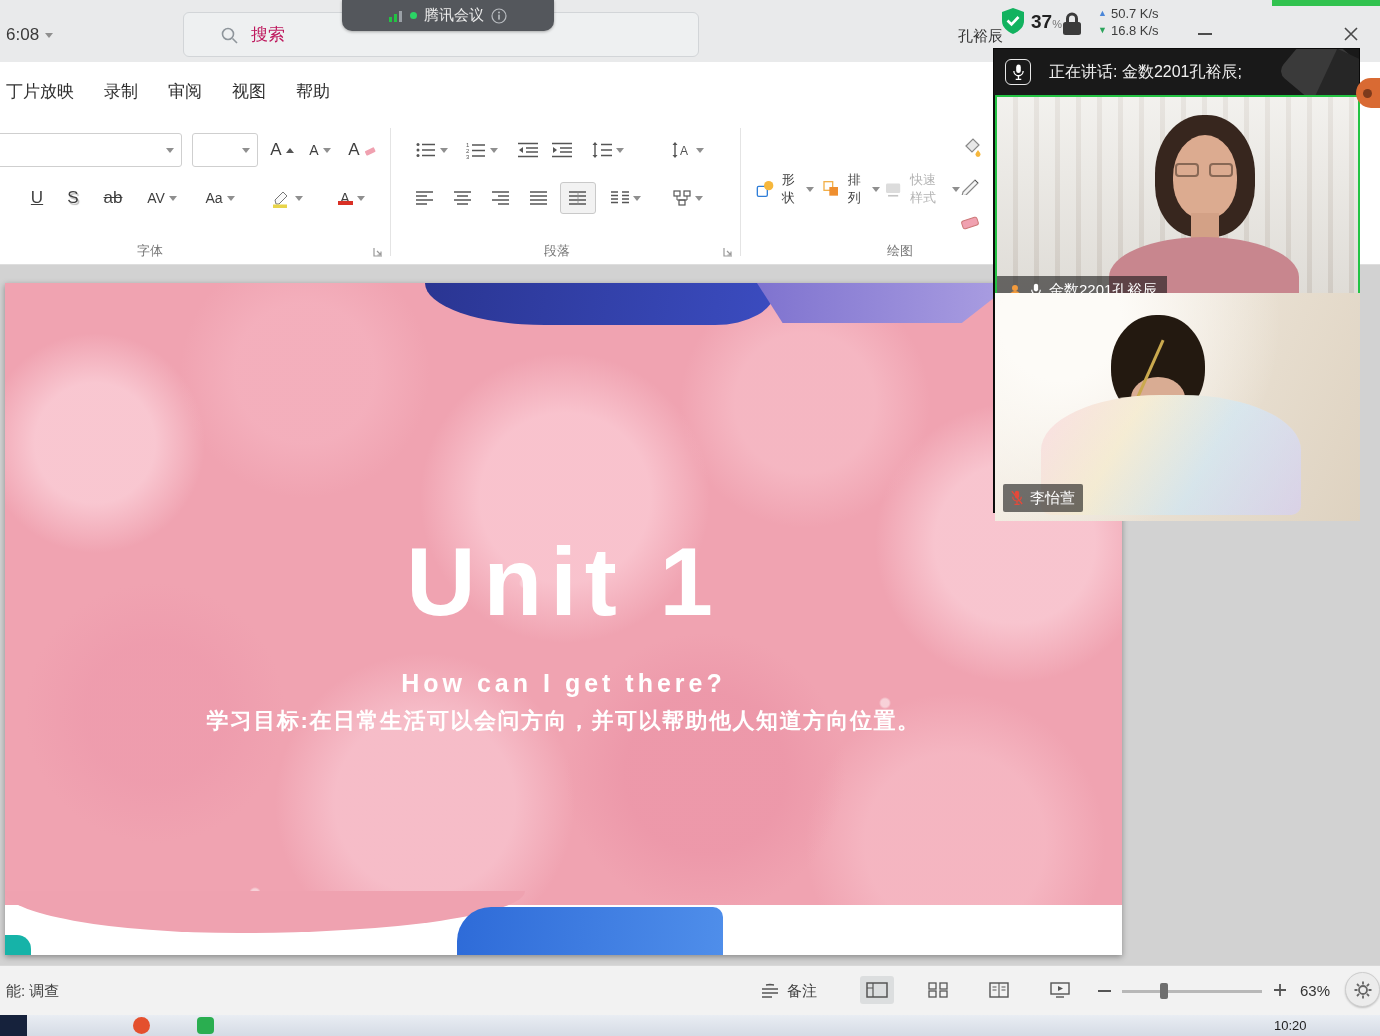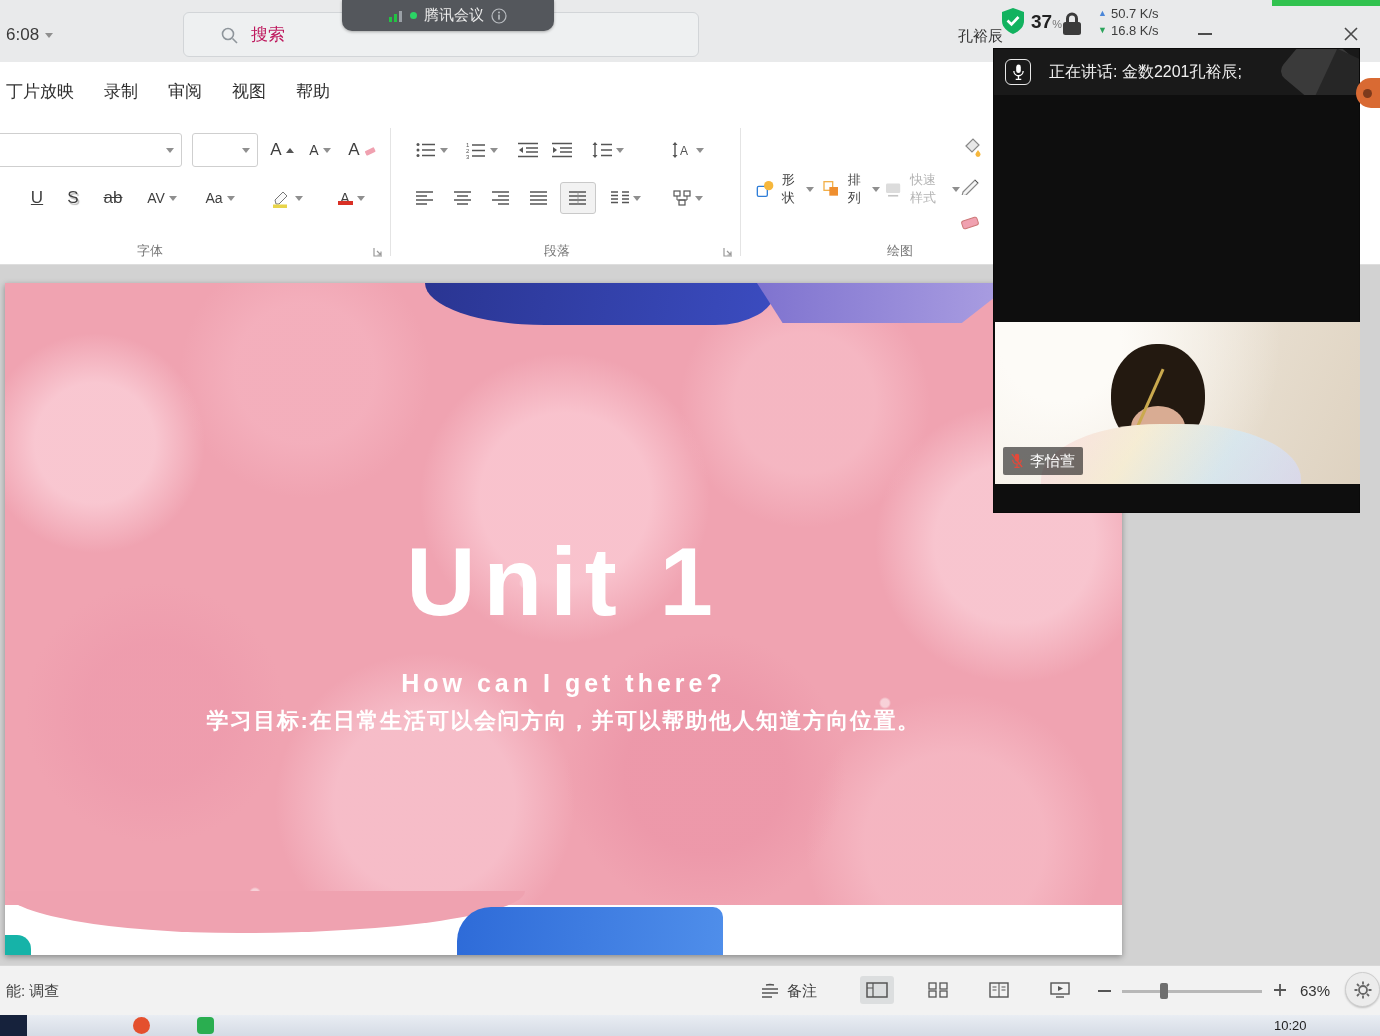--- a/index.html
+++ b/index.html
@@ -80,21 +80,21 @@
 
 .vpanel{position:absolute;left:993px;top:48px;width:367px;height:465px;z-index:20;background:#0e0e0e;border:1px solid #0a0a0a}
 .vp-header{position:relative;height:46px;background:#191919;display:flex;align-items:center;gap:18px;padding:0 11px;overflow:hidden}
 .vp-mic-box{width:26px;height:26px;border:1.5px solid #e8e8e8;border-radius:6px;display:flex;align-items:center;justify-content:center;flex:0 0 auto;z-index:2}
 .vp-status{color:#f0f0f0;font-size:16px;white-space:nowrap;z-index:2}
 .vp-deco1{position:absolute;right:8px;top:-10px;width:62px;height:60px;background:#3a3a3a;transform:rotate(40deg);border-radius:10px}
 .vp-deco2{position:absolute;right:-16px;top:8px;width:52px;height:56px;background:#262626;transform:rotate(25deg)}
 .vtile{position:absolute;left:1px;width:365px;overflow:hidden}
 .vt1{top:46px;height:212px;border:2px solid #23c343;background:repeating-linear-gradient(90deg,#eceae5 0 16px,#dbd6cf 16px 21px)}
 .vt1-overlay{position:absolute;inset:0;background:linear-gradient(180deg,rgba(255,255,255,.35),rgba(120,110,100,.12))}
-.vt2{top:273px;height:162px;background:radial-gradient(circle at 18% 12%,#fdfbf7 0 60px,rgba(0,0,0,0) 220px),linear-gradient(115deg,#f7f2ea,#e9e0d2 55%,#ded2c0)}
+.vt2{top:244px;height:228px;background:radial-gradient(circle at 18% 12%,#fdfbf7 0 60px,rgba(0,0,0,0) 220px),linear-gradient(115deg,#f7f2ea,#e9e0d2 55%,#ded2c0)}
 .p1-hair{position:absolute;left:158px;top:18px;width:100px;height:122px;border-radius:48% 48% 42% 42%;background:#37261e}
 .p1-face{position:absolute;left:176px;top:38px;width:64px;height:84px;border-radius:50% 50% 46% 46%;background:#dcab90}
 .p1-glass{position:absolute;top:66px;width:24px;height:14px;border:2px solid rgba(100,75,60,.7);border-radius:4px}
 .p1-glass.l{left:178px}.p1-glass.r{left:212px}
 .p1-body{position:absolute;left:112px;top:140px;width:190px;height:80px;border-radius:50% 50% 0 0;background:#c8868e}
 .p1-neck{position:absolute;left:194px;top:116px;width:28px;height:30px;background:#d3a186}
 .p2-hair{position:absolute;left:116px;top:22px;width:94px;height:106px;border-radius:48%;background:#231910}
 .p2-face{position:absolute;left:136px;top:84px;width:54px;height:42px;border-radius:50%;background:#d9ac93}
 .p2-strap{position:absolute;left:152px;top:44px;width:3px;height:72px;background:#caa94e;transform:rotate(24deg)}
 .p2-body{position:absolute;left:46px;top:102px;width:260px;height:120px;border-radius:46% 46% 10px 10px;background:linear-gradient(135deg,#f8f6f3,#eceae6 55%,#e2dfda)}
@@ -441,20 +441,41 @@
             <rect x="4.5" y="0.5" width="5" height="9" rx="2.5" fill="#fff"></rect>
             <path d="M2 7.5a5 5 0 0 0 10 0" fill="none" stroke="#fff" stroke-width="1.4"></path>
             <path d="M7 12.5v3.5M4 16.5h6" stroke="#fff" stroke-width="1.4"></path>
           </svg>
       </div>
       <span class="vp-status">正在讲话: 金数2201孔裕辰;</span>
       <div class="vp-deco1"></div>
       <div class="vp-deco2"></div>
     </div>
 
+    <div class="vtile vt1">
+      <div class="vt1-overlay"></div>
+      <div class="p1-hair"></div>
+      <div class="p1-face"></div>
+      <span class="p1-glass l"></span>
+      <span class="p1-glass r"></span>
+      <div class="p1-neck"></div>
+      <div class="p1-body"></div>
+      <div class="vname vn1">
+        <svg width="16" height="16" viewBox="0 0 16 16">
+            <circle cx="8" cy="5" r="3" fill="#f49b3c"></circle>
+            <path d="M2 14a6 6 0 0 1 12 0z" fill="#f49b3c"></path>
+          </svg>
+        <svg width="12" height="16" viewBox="0 0 14 18">
+            <rect x="4.5" y="0.5" width="5" height="9" rx="2.5" fill="#fff"></rect>
+            <path d="M2 7.5a5 5 0 0 0 10 0" fill="none" stroke="#fff" stroke-width="1.4"></path>
+            <path d="M7 12.5v3.5M4 16.5h6" stroke="#fff" stroke-width="1.4"></path>
+          </svg>
+        <span>金数2201孔裕辰</span>
+      </div>
+    </div>
 
     <div class="vtile vt2">
       <div class="p2-hair"></div>
       <div class="p2-face"></div>
       <div class="p2-strap"></div>
       <div class="p2-body"></div>
       <div class="p2-rainbow"></div>
       <div class="vname vn2">
         <svg width="12" height="16" viewBox="0 0 14 18">
             <rect x="4.5" y="0.5" width="5" height="9" rx="2.5" fill="#e5493a"></rect>

